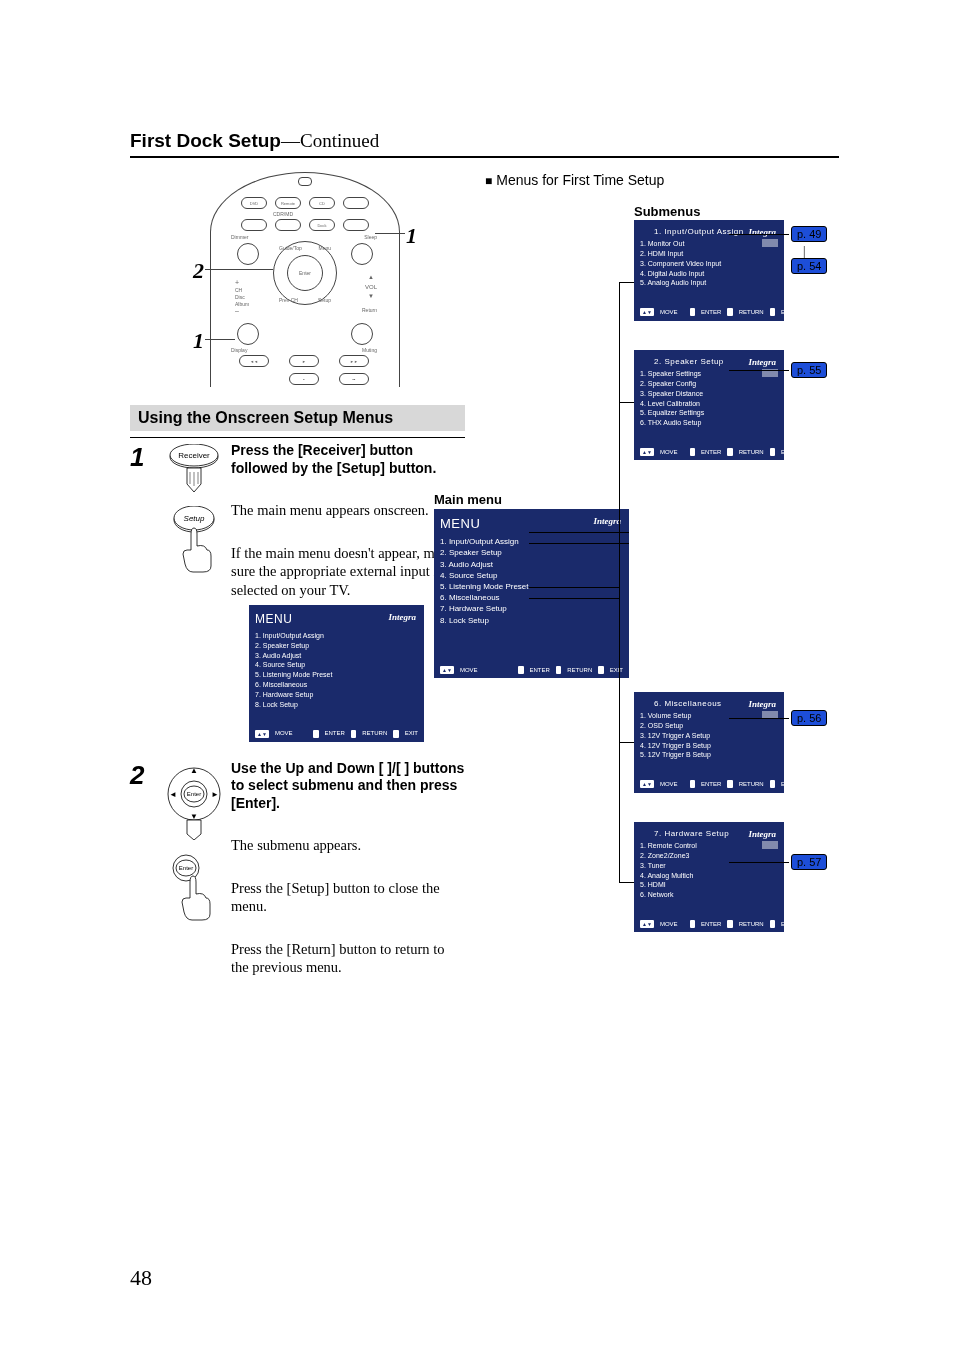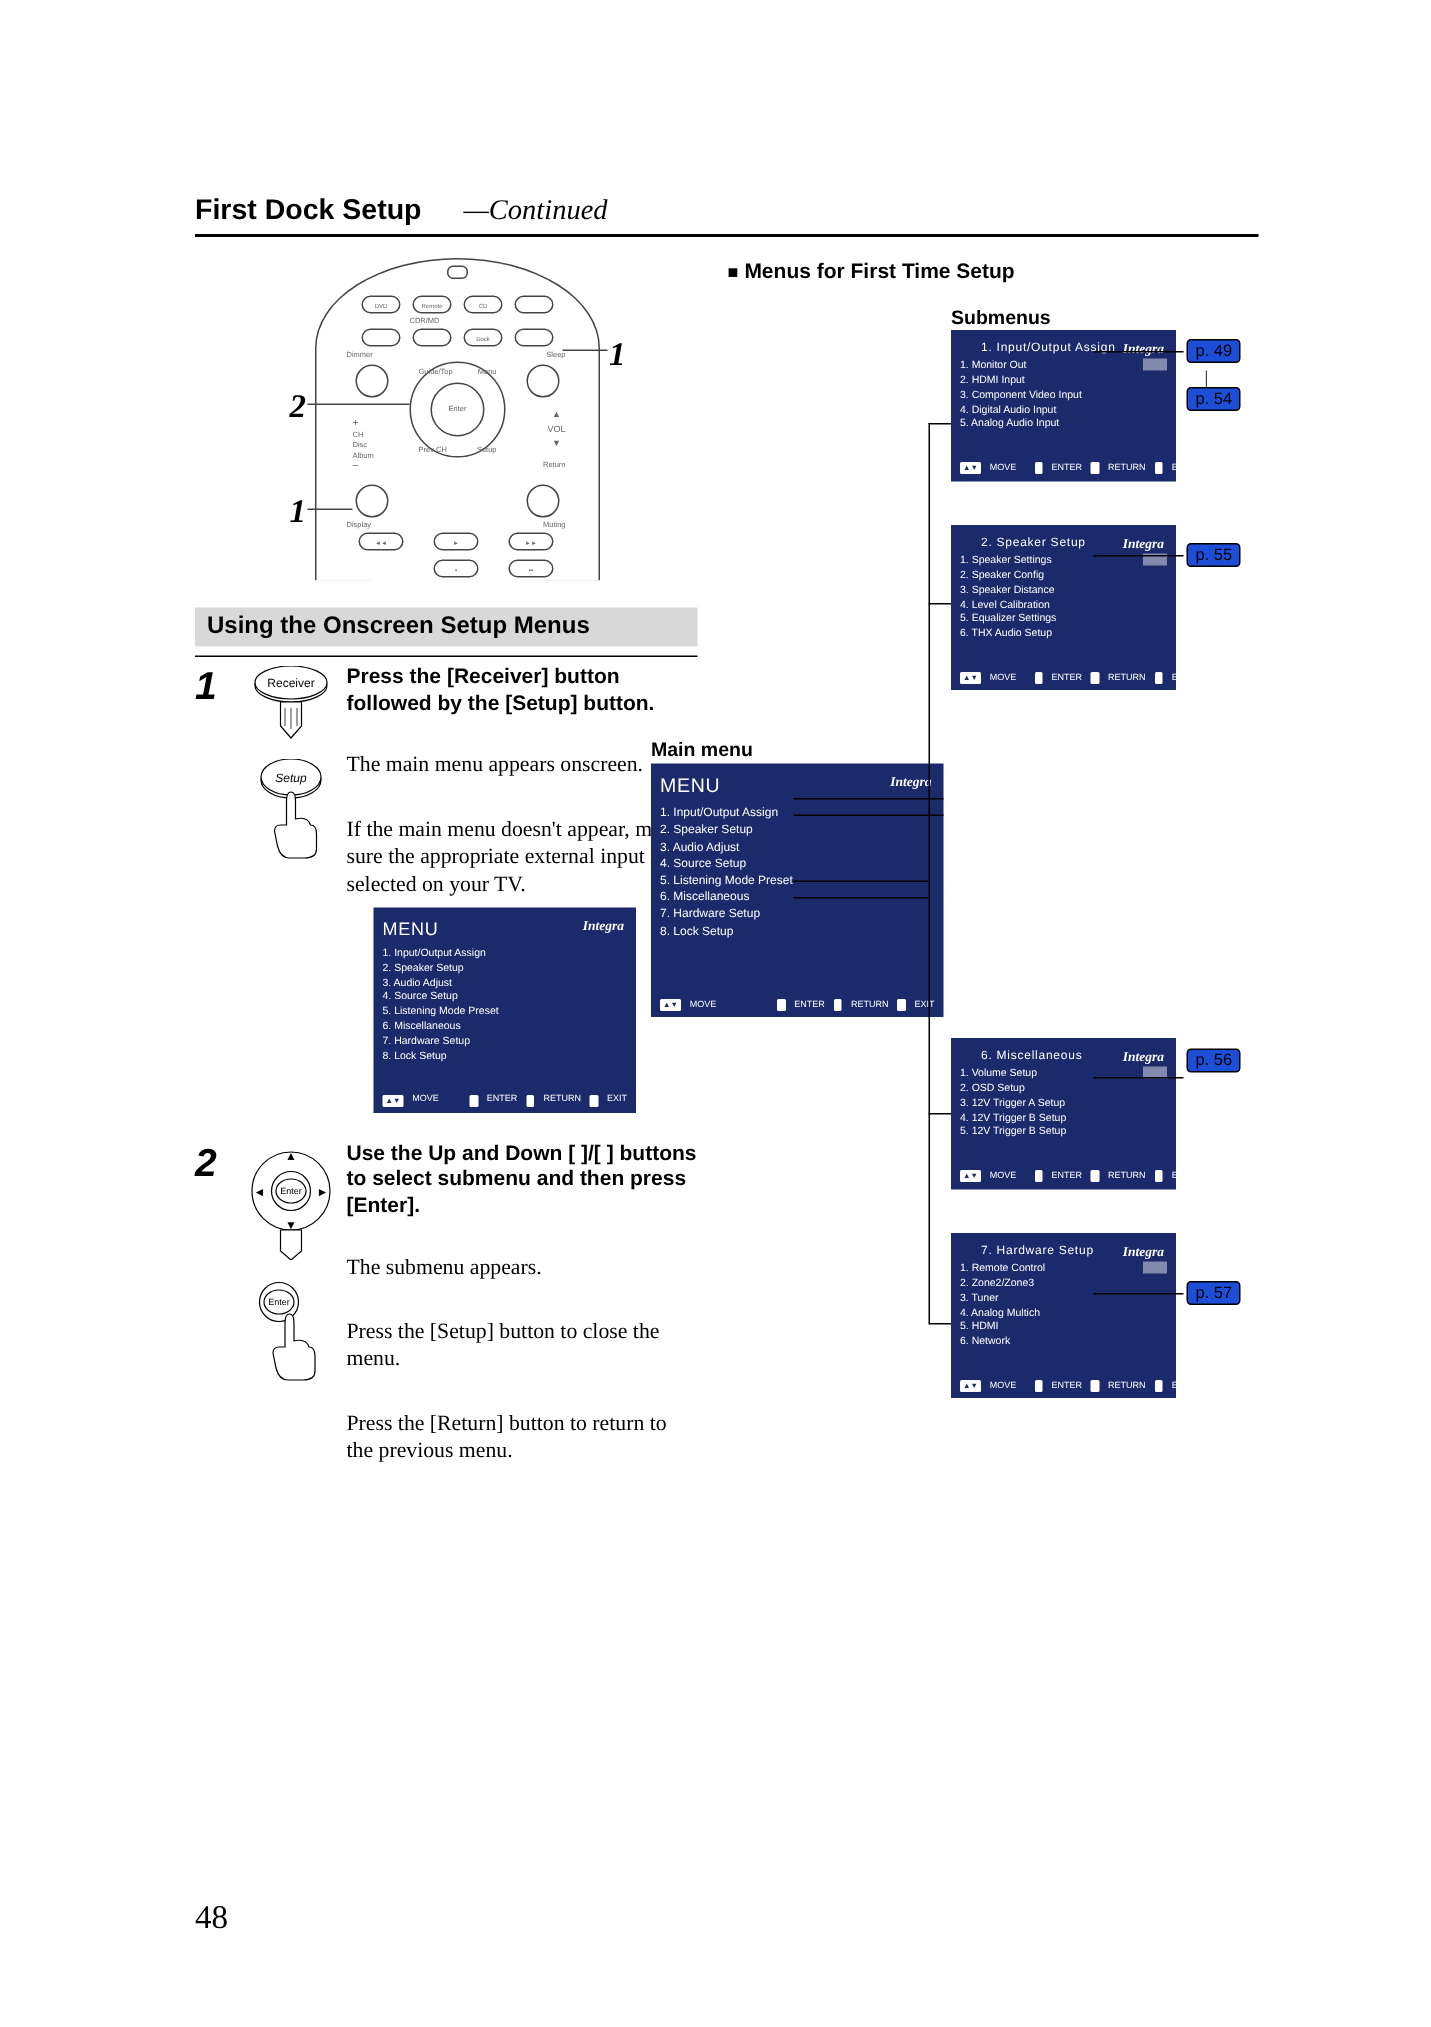--- a/index.html
+++ b/index.html
@@ -13,24 +13,22 @@
     padding: 130px 115px 0 130px;
   }
   .page-header { margin-bottom: 8px; }
   .page-title {
     font-family: Arial, Helvetica, sans-serif;
     font-size: 19px;
     font-weight: bold;
   }
   .page-title .cont {
     font-family: "Times New Roman", serif;
-    font-style: italic;
     font-weight: normal;
     font-size: 19px;
-    margin-left: 28px;
   }
   .hr-thick { border: none; border-top: 2.5px solid #000; margin-top: 4px; }
   .page-body { display: flex; gap: 20px; margin-top: 14px; }
   .col-left { width: 335px; }
   .col-right { flex: 1; }
 
   
   .remote-diagram {
     width: 190px; height: 215px;
     margin: 0 auto 18px 80px;
@@ -105,21 +103,21 @@
   }
   .osd .sel-line { position:relative; }
   .osd .sel-bar {
     position:absolute; top:0; bottom:0; right:0; width:16px; height:8px;
     background: rgba(255,255,255,0.45);
   }
   .osd .footer { margin-top: 20px; font-size:6px; display:flex; gap:6px; align-items:center; color:#fff; }
   .osd .key { display:inline-block; background:#fff; color:#1a2a6b; font-size:5px; padding:0 2px; border-radius:1px; line-height:8px; }
 
   .col-right .sec-head {
-    font-family: Arial, sans-serif; font-weight: bold; font-size: 14px; margin-bottom: 14px;
+    font-family: Arial, sans-serif; font-weight: normal; font-size: 14px; margin-bottom: 14px;
   }
   .sec-head .blk { font-size:12px; margin-right:4px; }
   .submenus-lbl {
     font-family: Arial, sans-serif; font-weight:bold; font-size:13px; margin-bottom:2px;
   }
   .mainmenu-lbl {
     font-family: Arial, sans-serif; font-weight:bold; font-size:13px; margin-bottom:2px;
   }
   .right-layout { position: relative; width: 320px; height: 800px; margin-left:auto; }
   .right-layout .osd { position:absolute; width:150px; }
@@ -395,21 +393,21 @@
             <span style="flex:1"></span>
             <span class="key">&nbsp;</span>
             <span>ENTER</span>
             <span class="key">&nbsp;</span>
             <span>RETURN</span>
             <span class="key">&nbsp;</span>
             <span>EXIT</span>
           </div>
       </div>
       <div class="leader" style="top:516px;left:210px;width:60px;"></div>
-      <div class="pageref" style="top:497px;left:272px;">p. 56</div>
+      <div class="pageref" style="top:508px;left:272px;">p. 56</div>
 
       <div class="osd sub" style="top:620px;">
         <div class="brand">Integra</div>
         <div class="osd-title" style="padding-left:14px"><span>7.    Hardware Setup</span></div>
         <div class="sel-line"><span>1.    Remote Control</span><span class="sel-bar"></span></div>
         <div>2.    Zone2/Zone3</div>
         <div>3.    Tuner</div>
         <div>4.    Analog Multich</div>
         <div>5.    HDMI</div>
         <div>6.    Network</div>

